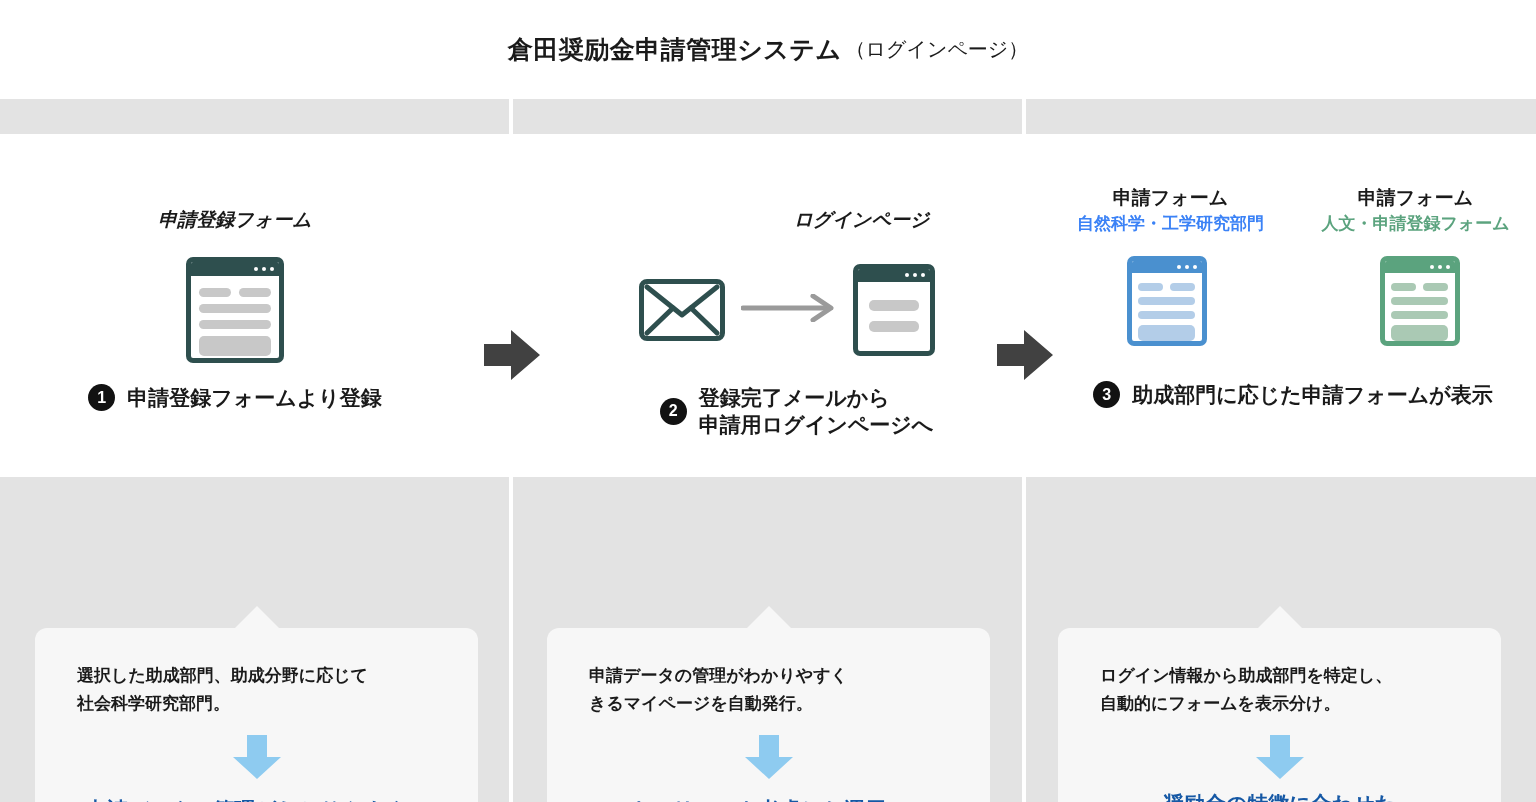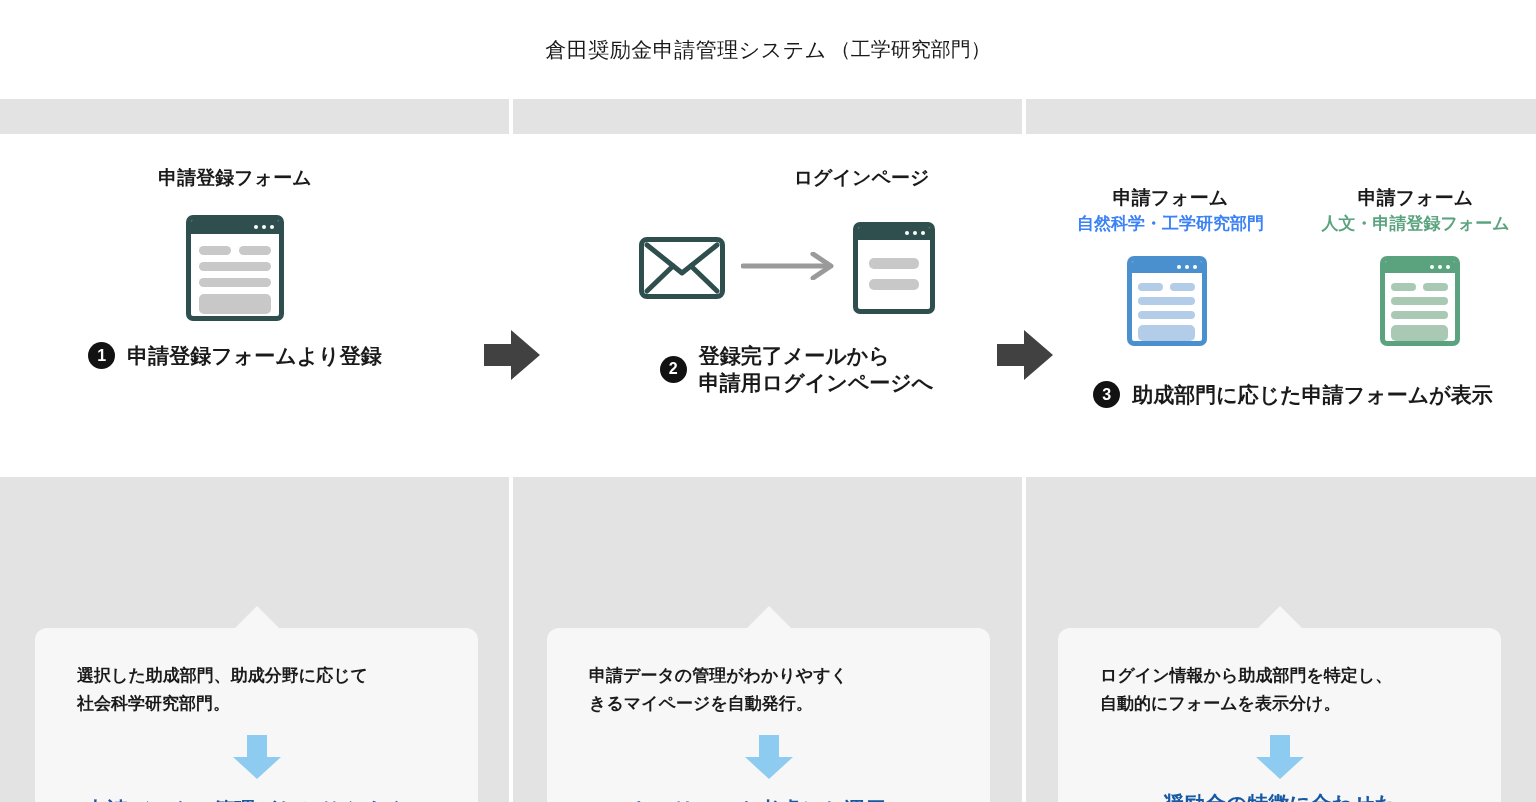--- a/index.html
+++ b/index.html
@@ -11,21 +11,21 @@
     position:relative;
     -webkit-font-smoothing:antialiased;
   }
   
   #title-bar{
     height:99px;
     display:flex;align-items:center;justify-content:center;
     background:#ffffff;
   }
   #title-text{
-    font-size:21px;font-weight:normal;color:#1a1a1a;letter-spacing:.5px;
+    font-size:25px;font-weight:bold;color:#1a1a1a;letter-spacing:.5px;
   }
   #title-sub{
     font-size:20px;font-weight:normal;color:#1a1a1a;margin-left:4px;
   }
 
   
   #stage{
     position:absolute;left:0;top:99px;width:1536px;height:703px;
     background:#e3e3e3;
   }
@@ -44,21 +44,22 @@
 
   .flow-col{
     position:absolute;top:0;height:343px;
   }
   #flow-col-1{left:0;width:470px;}
   #flow-col-2{left:564px;width:445px;}
   #flow-col-3{left:1050px;width:486px;}
 
   .step-head{
     text-align:center;
-    padding-top:32px;
+    padding-top:74px;
+    font-style:italic;
   }
   .step-head-title{
     font-size:19px;font-weight:bold;color:#1a1a1a;line-height:1.25;
   }
   .step-head-sub{
     font-size:17px;font-weight:bold;line-height:1.3;margin-top:3px;
   }
   .sub-blue{color:#3b82f6;}
   .sub-green{color:#5ba37e;}
 
@@ -175,21 +176,21 @@
   .card-result{
     text-align:center;margin-top:14px;
     font-size:21px;font-weight:bold;color:#1558a5;line-height:1.4;
   }
 </style>
 </head>
 <body>
 
 <div id="title-bar">
   <span id="title-text">倉田奨励金申請管理システム</span>
-    <span id="title-sub">（工学研究部門）</span>
+    <span id="title-sub">（ログインページ）</span>
 </div>
 
 <div id="stage">
 
   <div class="col-divider" id="divider-1"></div>
   <div class="col-divider" id="divider-2"></div>
 
   <div id="flow-band">
 
     <div class="flow-col" id="flow-col-1">

